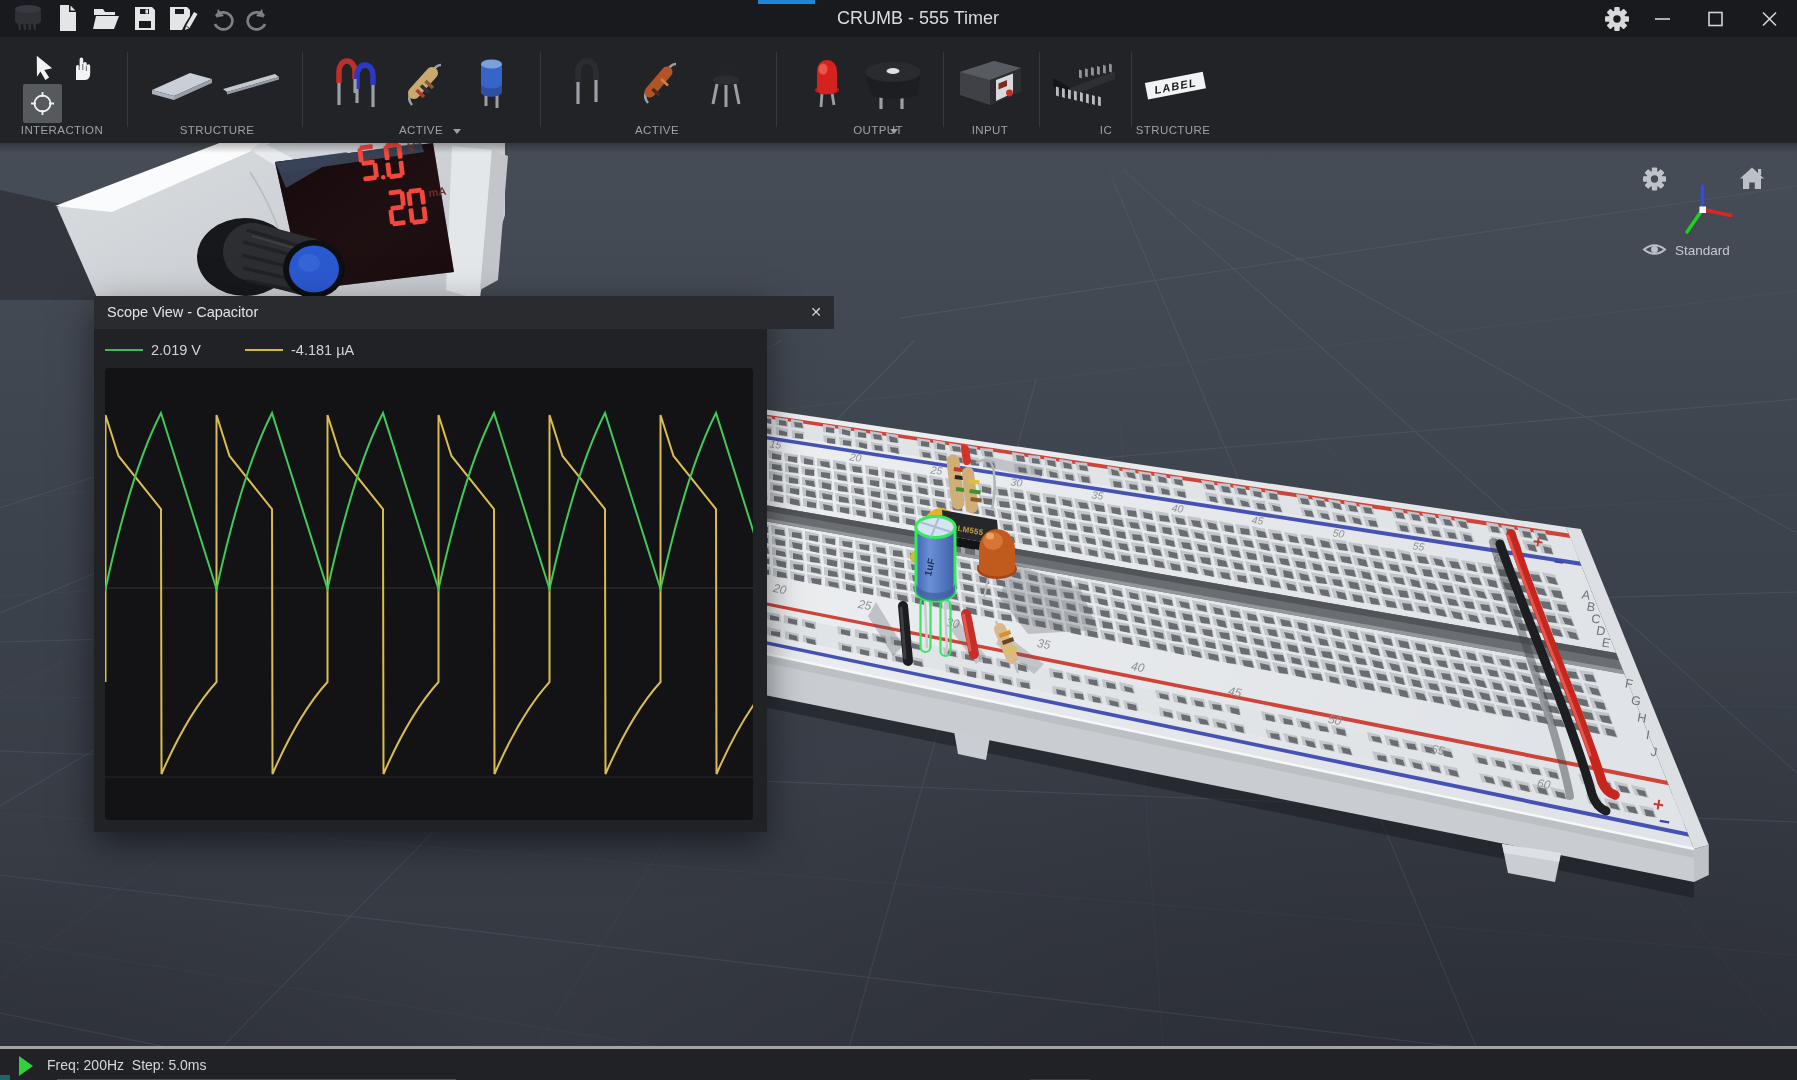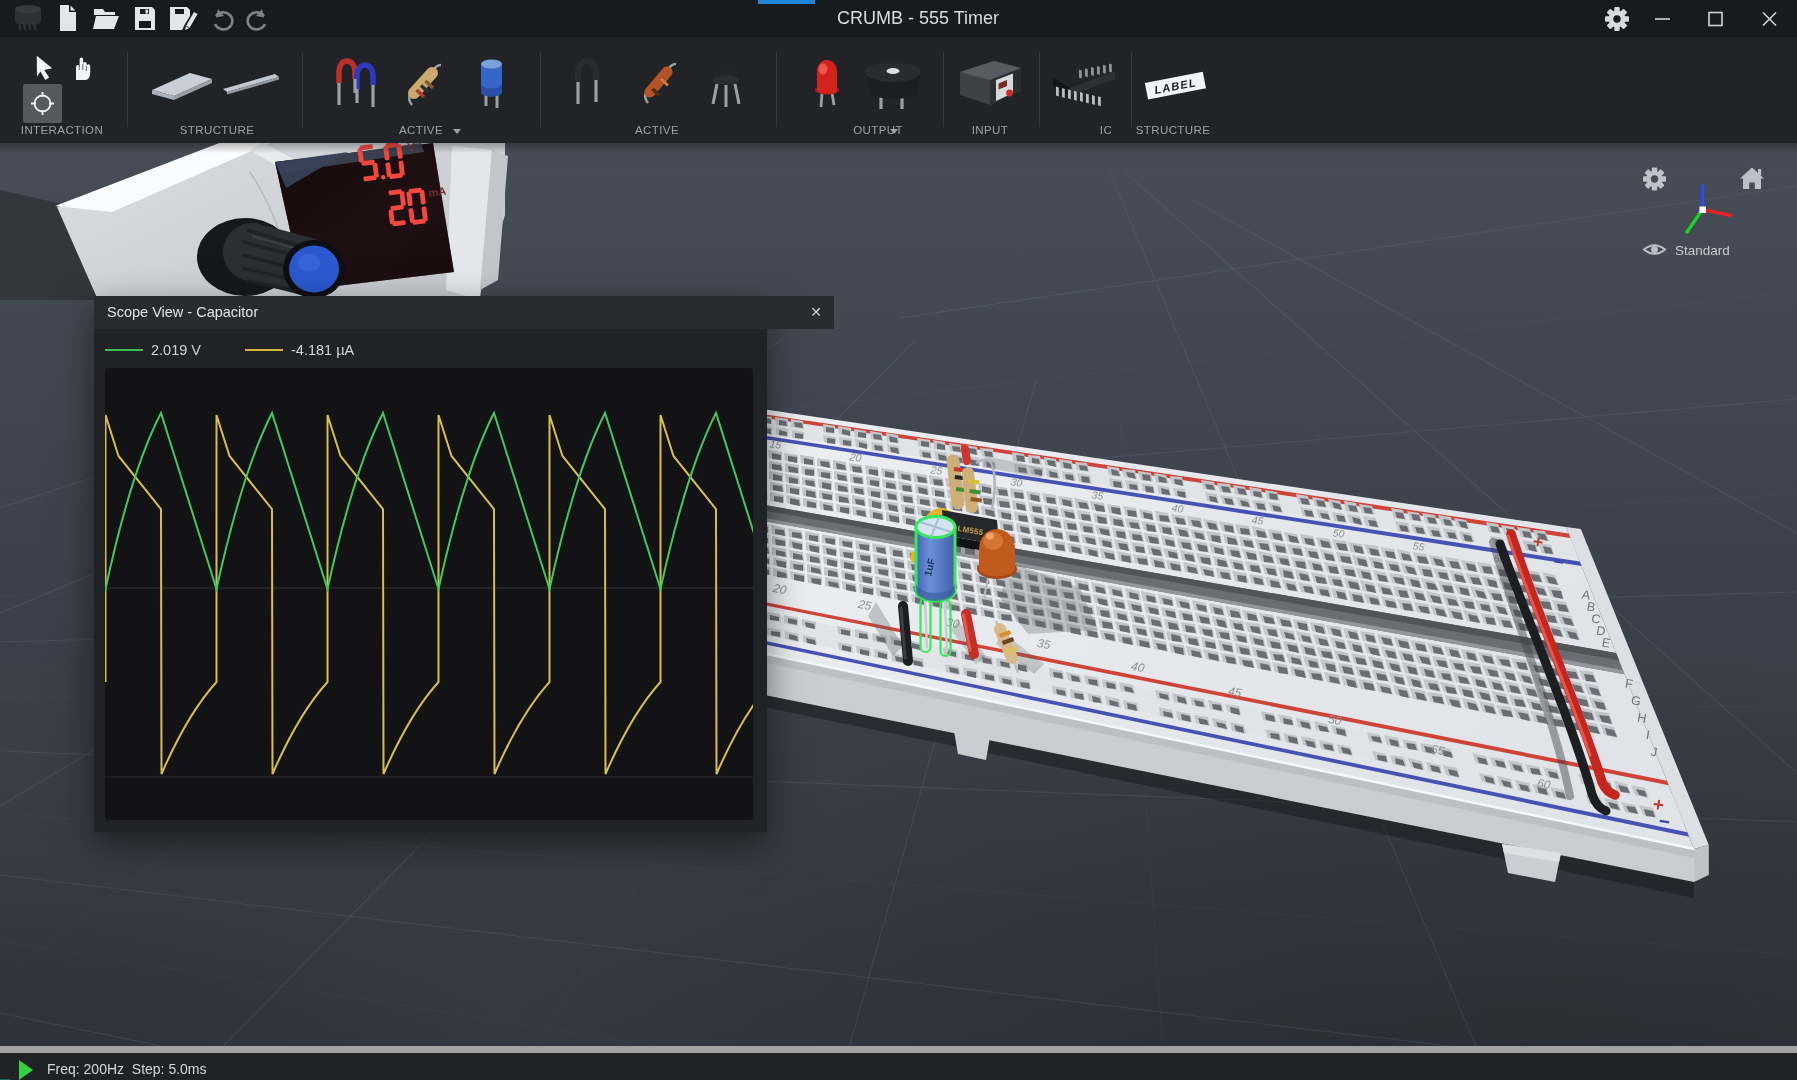--- a/index.html
+++ b/index.html
@@ -9,21 +9,21 @@
 #title{position:absolute;left:837px;top:0;width:220px;line-height:37px;font-size:18px;color:#dadbdd}
 #toolbar{position:absolute;left:0;top:37px;width:1797px;height:106px;background:#222327}
 .sep{position:absolute;top:15px;width:1px;height:75px;background:#37383c}
 .tl{position:absolute;top:87px;width:160px;text-align:center;font-size:11.5px;color:#a0a1a4;letter-spacing:0.4px}
 #selbtn{position:absolute;left:23px;top:47px;width:39px;height:39px;background:#56595e;border-radius:2px}
 #scope{position:absolute;left:94px;top:296px;width:673px;height:536px;background:#212226;box-shadow:0 12px 34px rgba(0,0,0,.5)}
 #scopetitle{position:absolute;left:0;top:0;width:740px;height:33px;background:#2a2b2f;color:#e2e3e5;font-size:14.5px;line-height:33px}
 #scopetitle span:first-child{margin-left:13px}
 #scopex{position:absolute;right:12px;top:0;font-size:14px;color:#cfd0d3}
 #plot{position:absolute;left:11px;top:72px;width:648px;height:452px;background:#131315;border-radius:4px;overflow:hidden}
-#statusbar{position:absolute;left:0;top:1046px;width:1797px;height:34px;background:#202225;border-top:7px solid #a3a3a3}
+#statusbar{position:absolute;left:0;top:1046px;width:1797px;height:34px;background:#202225;border-top:3px solid #a3a3a3}
 #freq{position:absolute;left:47px;top:0;line-height:33px;font-size:14px;color:#d6d7d9}
 #bwin{position:absolute;left:57px;top:30px;width:399px;height:4px;background:#26282b;border:1px solid #515458;border-bottom:none}
 #bwin2{position:absolute;left:1030px;top:30px;width:60px;height:4px;background:#3a3d41}
 #bteal{position:absolute;left:0;top:26px;width:10px;height:8px;background:#1b666b}
 #bdot{position:absolute;left:434px;top:31px;width:5px;height:3px;background:#47b353;border-radius:2px}
 </style></head>
 <body>
 <div id="app">
 <svg width="1797" height="937" viewBox="0 143 1797 937" style="position:absolute;left:0;top:143px">
 <defs>

